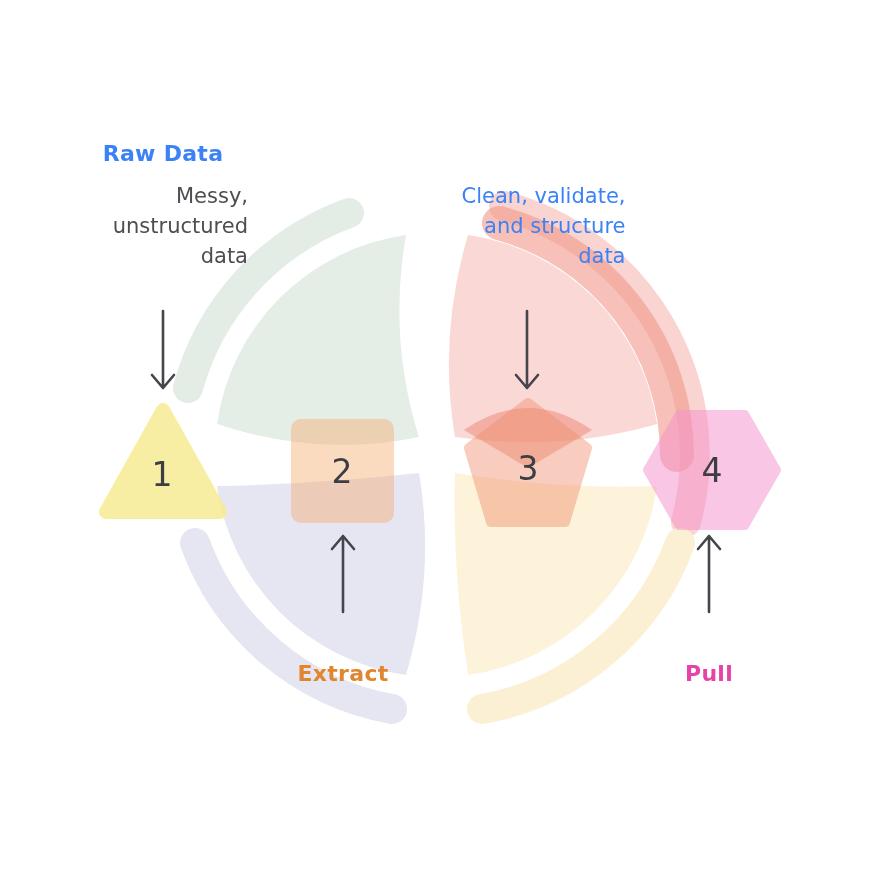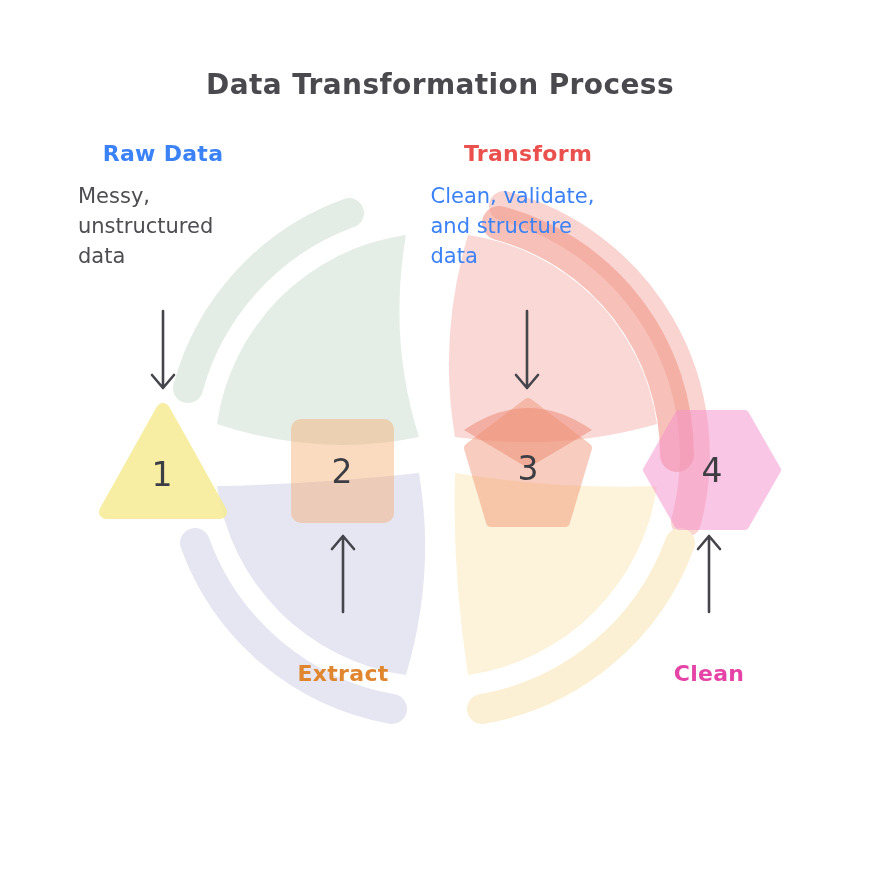--- a/index.html
+++ b/index.html
@@ -16,21 +16,21 @@
     text-align:center;font-size:28px;font-weight:bold;
     letter-spacing:.4px;
   }
   .step-label{
     position:absolute;transform:translate(-50%,-50%);
     font-size:22px;font-weight:bold;letter-spacing:.3px;
     white-space:nowrap;
   }
   .desc{
     position:absolute;transform:translateX(-50%);
-    text-align:left;font-size:21px;line-height:1.43;
+    text-align:right;font-size:21px;line-height:1.43;
   }
   .num{
     position:absolute;transform:translate(-50%,-50%);
     font-size:33px;font-weight:500;
   }
   .lbl-raw{left:163px;top:153px;}
   .lbl-transform{left:528px;top:153px;}
   .lbl-extract{left:343px;top:673px;}
   .lbl-load{left:709px;top:673px;}
   .desc-raw{left:163px;top:181px;width:170px;}
@@ -68,30 +68,28 @@
     <path opacity="0.52" stroke-width="8" stroke-linejoin="round" d="M 647,470 L 679,414 L 745,414 L 777,470 L 745,526 L 679,526 Z" fill="#f693ce" stroke="#f693ce"></path>
 
     <g fill="none" stroke-width="2.6" stroke-linecap="round" stroke-linejoin="round" stroke="#45454c">
       <path d="M 163,311 L 163,386 M 152,375 L 163,388 L 174,375"></path>
       <path d="M 527,311 L 527,386 M 516,375 L 527,388 L 538,375"></path>
       <path d="M 343,612 L 343,537 M 332,549 L 343,536 L 354,549"></path>
       <path d="M 709,612 L 709,537 M 698,549 L 709,536 L 720,549"></path>
     </g>
   </svg>
 
-  <div class="title" style="color: rgb(74, 74, 78);">Data Transformation Process</div>
 
   <div class="step-label lbl-raw" style="color: #3b82f6;">Raw Data</div>
   <div class="desc desc-raw" style="color: rgb(77, 77, 82);">Messy, unstructured data</div>
 
-  <div class="step-label lbl-transform" style="color: rgb(234, 81, 78);">Transform</div>
   <div class="desc desc-transform" style="color: #3b82f6;">Clean, validate, and structure data</div>
 
   <div class="step-label lbl-extract" style="color: rgb(224, 134, 46);">Extract</div>
 
-  <div class="step-label lbl-load" style="color: rgb(230, 67, 166);">Clean</div>
+  <div class="step-label lbl-load" style="color: rgb(230, 67, 166);">Pull</div>
 
   <div class="num num-1" style="color: rgb(61, 61, 68);">1</div>
   <div class="num num-2" style="color: rgb(61, 61, 68);">2</div>
   <div class="num num-3" style="color: rgb(61, 61, 68);">3</div>
   <div class="num num-4" style="color: rgb(61, 61, 68);">4</div>
 
 </div>
 
 </body></html>

